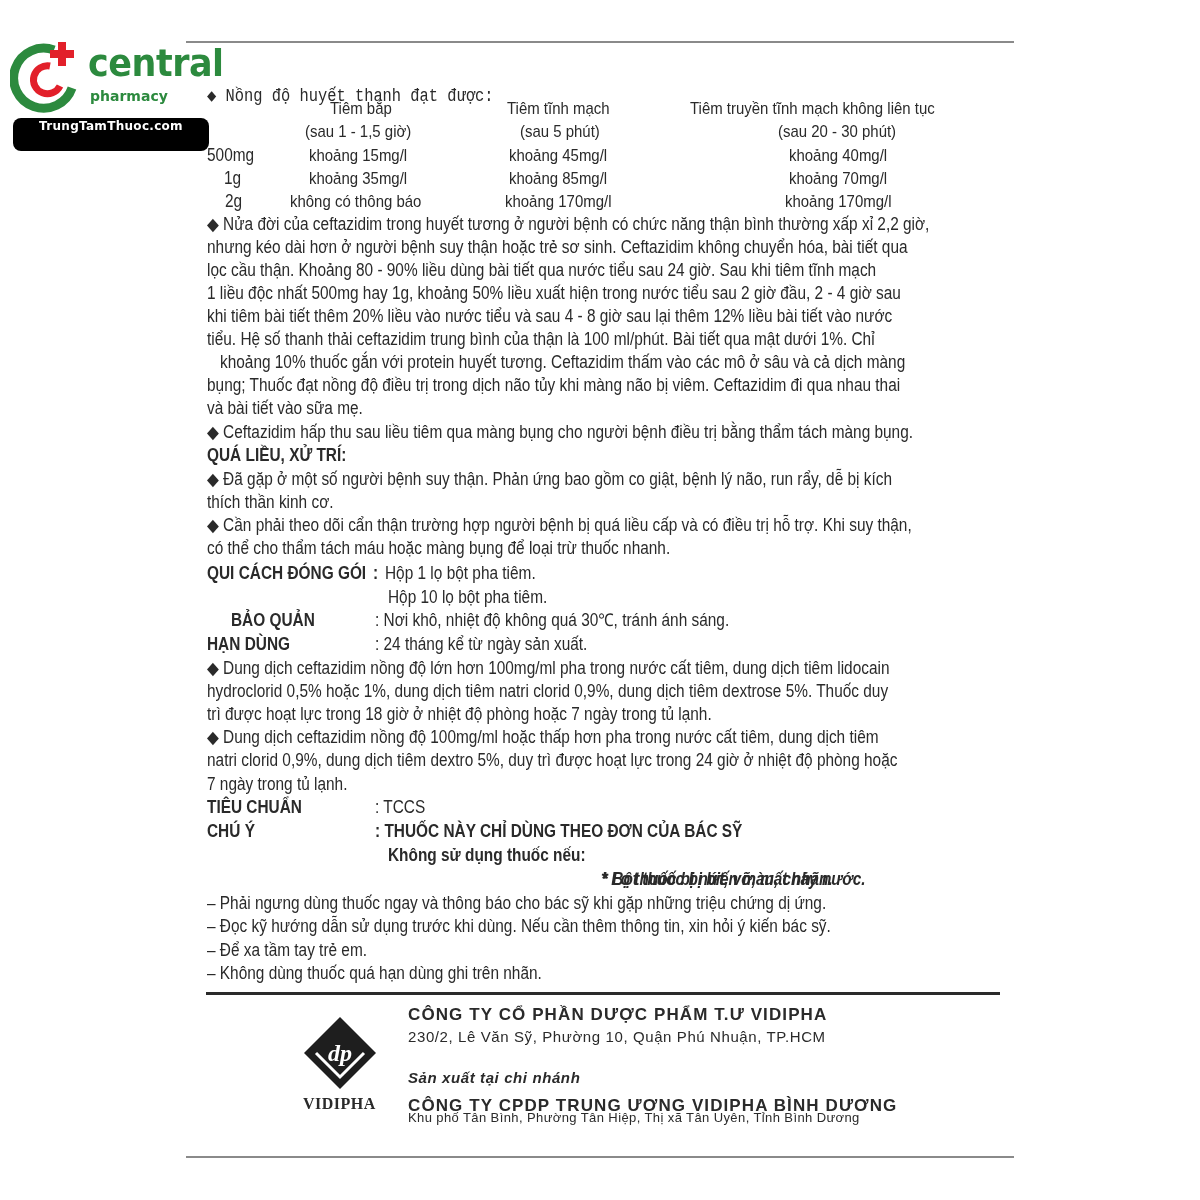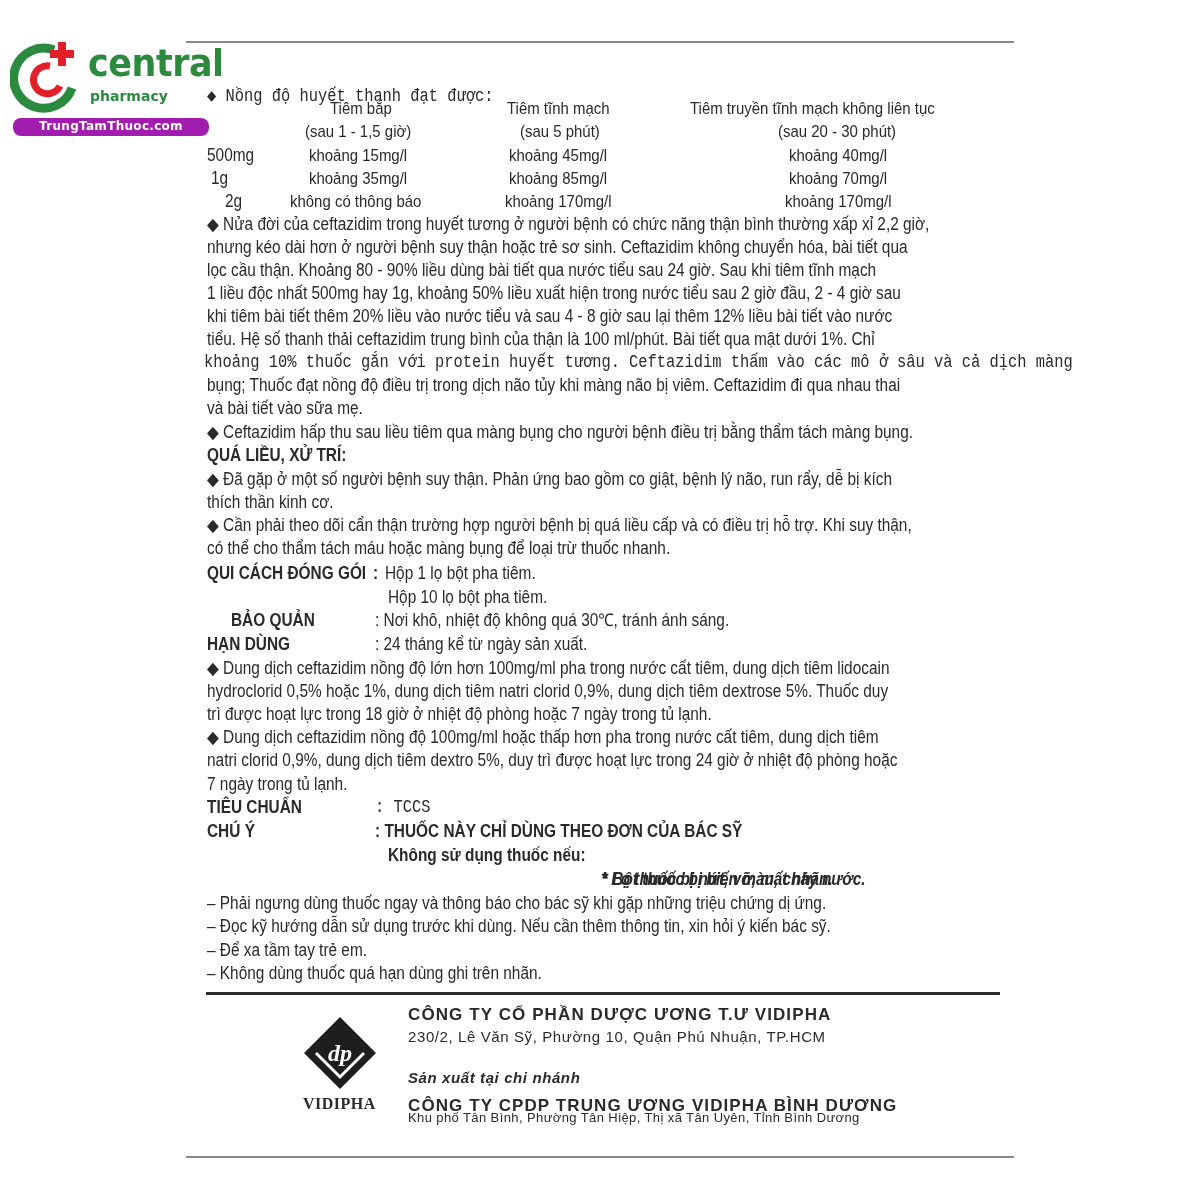--- a/index.html
+++ b/index.html
@@ -6,21 +6,21 @@
   body { width: 1200px; height: 1200px; position: relative; overflow: hidden;
          font-family: "Liberation Sans", sans-serif; color: #222; }
   .abs { position: absolute; }
   .rule-top { left: 186px; top: 41px; width: 828px; height: 2px; background: #8a8a8a; }
   .rule-bottom { left: 186px; top: 1156px; width: 828px; height: 2px; background: #8a8a8a; }
   .rule-thick { left: 206px; top: 992px; width: 794px; height: 3px; background: #2a2a2a; }
   .logo-word { left: 88px; top: 44px; font-size: 38px; font-weight: bold; color: #2c8a3e; letter-spacing: -0.5px;
                font-family: "DejaVu Sans", sans-serif; line-height: 1; transform: scaleX(0.92); transform-origin: left; }
   .logo-sub { left: 90px; top: 88px; font-size: 14px; font-weight: bold; color: #2c8a3e;
               font-family: "DejaVu Sans", sans-serif; }
-  .logo-pill { left: 13px; top: 118px; width: 196px; height: 18px; border-radius: 8px; background: #a21caf;
+  .logo-pill { left: 13px; top: 118px; width: 196px; height: 33px; border-radius: 8px; background: #000000;
                color: #fff; font-size: 12px; font-weight: bold; text-align: center; line-height: 16px;
                font-family: "DejaVu Sans", sans-serif; letter-spacing: 0.3px; }
   .txt { font-size: 17.5px; color: #2a2a2a; white-space: nowrap; position: absolute; line-height: 1; }
   .cond { display: inline-block; transform: scaleX(0.88); transform-origin: left center; }
   .bold { font-weight: bold; }
   .ital { font-style: italic; }
   .cell { position: absolute; text-align: center; font-size: 17px; line-height: 1; color: #2a2a2a; white-space: nowrap; }
 
   .company { position: absolute; white-space: nowrap; line-height: 1; color: #2a2a2a; }
   .co-title { font-size: 17px; font-weight: bold; letter-spacing: 1.1px; }
@@ -56,39 +56,39 @@
 
   <div class="cell" style="left:280px;width:170px;top:123px;"><span class="cond">(sau 1 - 1,5 giờ)</span></div>
   <div class="cell" style="left:460px;width:210px;top:123px;"><span class="cond">(sau 5 phút)</span></div>
   <div class="cell" style="left:680px;width:330px;top:123px;"><span class="cond">(sau 20 - 30 phút)</span></div>
 
   <div class="txt" style="left:207px;top:147px;"><span class="cond">500mg</span></div>
   <div class="cell" style="left:280px;width:170px;top:147px;"><span class="cond">khoảng 15mg/l</span></div>
   <div class="cell" style="left:460px;width:210px;top:147px;"><span class="cond">khoảng 45mg/l</span></div>
   <div class="cell" style="left:680px;width:330px;top:147px;"><span class="cond">khoảng 40mg/l</span></div>
 
-  <div class="txt" style="left:211px;top:170px;"><span class="cond">1g</span></div>
+  <div class="txt" style="left:224px;top:170px;"><span class="cond">1g</span></div>
   <div class="cell" style="left:280px;width:170px;top:170px;"><span class="cond">khoảng 35mg/l</span></div>
   <div class="cell" style="left:460px;width:210px;top:170px;"><span class="cond">khoảng 85mg/l</span></div>
   <div class="cell" style="left:680px;width:330px;top:170px;"><span class="cond">khoảng 70mg/l</span></div>
 
   <div class="txt" style="left:225px;top:193px;"><span class="cond">2g</span></div>
   <div class="cell" style="left:280px;width:170px;top:193px;"><span class="cond">không có thông báo</span></div>
   <div class="cell" style="left:460px;width:210px;top:193px;"><span class="cond">khoảng 170mg/l</span></div>
   <div class="cell" style="left:680px;width:330px;top:193px;"><span class="cond">khoảng 170mg/l</span></div>
 </div>
 
 <div>
   <div class="txt" style="left:207px;top:216px;"><span class="cond">◆ Nửa đời của ceftazidim trong huyết tương ở người bệnh có chức năng thận bình thường xấp xỉ 2,2 giờ,</span></div>
   <div class="txt" style="left:207px;top:239px;"><span class="cond">nhưng kéo dài hơn ở người bệnh suy thận hoặc trẻ sơ sinh. Ceftazidim không chuyển hóa, bài tiết qua</span></div>
   <div class="txt" style="left:207px;top:262px;"><span class="cond">lọc cầu thận. Khoảng 80 - 90% liều dùng bài tiết qua nước tiểu sau 24 giờ. Sau khi tiêm tĩnh mạch</span></div>
   <div class="txt" style="left:207px;top:285px;"><span class="cond">1 liều độc nhất 500mg hay 1g, khoảng 50% liều xuất hiện trong nước tiểu sau 2 giờ đầu, 2 - 4 giờ sau</span></div>
   <div class="txt" style="left:207px;top:308px;"><span class="cond">khi tiêm bài tiết thêm 20% liều vào nước tiểu và sau 4 - 8 giờ sau lại thêm 12% liều bài tiết vào nước</span></div>
   <div class="txt" style="left:207px;top:331px;"><span class="cond">tiểu. Hệ số thanh thải ceftazidim trung bình của thận là 100 ml/phút. Bài tiết qua mật dưới 1%. Chỉ</span></div>
-  <div class="txt" style="left:204px;top:354px;font-family:Liberation Mono, monospace;"><span class="cond">khoảng 10% thuốc gắn với protein huyết tương. Ceftazidim thấm vào các mô ở sâu và cả dịch màng</span></div>
+  <div class="txt" style="left:220px;top:354px;"><span class="cond">khoảng 10% thuốc gắn với protein huyết tương. Ceftazidim thấm vào các mô ở sâu và cả dịch màng</span></div>
   <div class="txt" style="left:207px;top:377px;"><span class="cond">bụng; Thuốc đạt nồng độ điều trị trong dịch não tủy khi màng não bị viêm. Ceftazidim đi qua nhau thai</span></div>
   <div class="txt" style="left:207px;top:400px;"><span class="cond">và bài tiết vào sữa mẹ.</span></div>
 </div>
 
 <div class="txt" style="left:207px;top:424px;"><span class="cond">◆ Ceftazidim hấp thu sau liều tiêm qua màng bụng cho người bệnh điều trị bằng thẩm tách màng bụng.</span></div>
 
 <div>
   <div class="txt bold" style="left:207px;top:447px;"><span class="cond">QUÁ LIỀU, XỬ TRÍ:</span></div>
   <div class="txt" style="left:207px;top:471px;"><span class="cond">◆ Đã gặp ở một số người bệnh suy thận. Phản ứng bao gồm co giật, bệnh lý não, run rẩy, dễ bị kích</span></div>
   <div class="txt" style="left:207px;top:494px;"><span class="cond">thích thần kinh cơ.</span></div>
@@ -113,21 +113,21 @@
   <div class="txt" style="left:207px;top:660px;"><span class="cond">◆ Dung dịch ceftazidim nồng độ lớn hơn 100mg/ml pha trong nước cất tiêm, dung dịch tiêm lidocain</span></div>
   <div class="txt" style="left:207px;top:683px;"><span class="cond">hydroclorid 0,5% hoặc 1%, dung dịch tiêm natri clorid 0,9%, dung dịch tiêm dextrose 5%. Thuốc duy</span></div>
   <div class="txt" style="left:207px;top:706px;"><span class="cond">trì được hoạt lực trong 18 giờ ở nhiệt độ phòng hoặc 7 ngày trong tủ lạnh.</span></div>
   <div class="txt" style="left:207px;top:729px;"><span class="cond">◆ Dung dịch ceftazidim nồng độ 100mg/ml hoặc thấp hơn pha trong nước cất tiêm, dung dịch tiêm</span></div>
   <div class="txt" style="left:207px;top:752px;"><span class="cond">natri clorid 0,9%, dung dịch tiêm dextro 5%, duy trì được hoạt lực trong 24 giờ ở nhiệt độ phòng hoặc</span></div>
   <div class="txt" style="left:207px;top:776px;"><span class="cond">7 ngày trong tủ lạnh.</span></div>
 </div>
 
 <div>
   <div class="txt bold" style="left:207px;top:799px;"><span class="cond">TIÊU CHUẨN</span></div>
-  <div class="txt" style="left:375px;top:799px;font-family:Liberation Mono, monospace;"><span class="cond">: TCCS</span></div>
+  <div class="txt" style="left:375px;top:799px;"><span class="cond">: TCCS</span></div>
 
   <div class="txt bold" style="left:207px;top:823px;"><span class="cond">CHÚ Ý</span></div>
   <div class="txt bold" style="left:375px;top:823px;"><span class="cond">: THUỐC NÀY CHỈ DÙNG THEO ĐƠN CỦA BÁC SỸ</span></div>
 
   <div class="txt bold" style="left:388px;top:847px;"><span class="cond">Không sử dụng thuốc nếu:</span></div>
   <div class="txt bold ital" style="left:602px;top:847px;margin-top:24px;"><span class="cond">* Bột thuốc bị biến màu, chảy nước.</span></div>
   <div class="txt bold ital" style="left:601px;top:871px;"><span class="cond">* Lọ thuốc bị nứt, vỡ, mất nhãn.</span></div>
 </div>
 
 <div>
@@ -138,18 +138,18 @@
 </div>
 
 <div>
   <svg class="abs" style="left:302px;top:1015px" width="76" height="76" viewBox="0 0 76 76">
     <polygon points="38,2 74,38 38,74 2,38" fill="#1e1e1e"></polygon>
     <polyline points="14,38 38,62 62,38" fill="none" stroke="#fff" stroke-width="3"></polyline>
     <text x="38" y="46" text-anchor="middle" fill="#fff" font-family="Liberation Serif, serif" font-weight="bold" font-style="italic" font-size="24">dp</text>
   </svg>
   <div class="company vidipha-text" style="left:303px;top:1096px;">VIDIPHA</div>
 
-  <div class="company co-title" style="left:408px;top:1006px;">CÔNG TY CỔ PHẦN DƯỢC ƯƠNG T.Ư VIDIPHA</div>
+  <div class="company co-title" style="left:408px;top:1006px;">CÔNG TY CỔ PHẦN DƯỢC PHẨM T.Ư VIDIPHA</div>
   <div class="company co-addr" style="left:408px;top:1029px;">230/2, Lê Văn Sỹ, Phường 10, Quận Phú Nhuận, TP.HCM</div>
   <div class="company co-addr ital bold" style="left:408px;top:1070px;">Sản xuất tại chi nhánh</div>
   <div class="company co-title" style="left:408px;top:1090px;margin-top:7px;">CÔNG TY CPDP TRUNG ƯƠNG VIDIPHA BÌNH DƯƠNG</div>
   <div class="company co-small" style="left:408px;top:1111px;">Khu phố Tân Bình, Phường Tân Hiệp, Thị xã Tân Uyên, Tỉnh Bình Dương</div>
 </div>
 
 </body></html>

